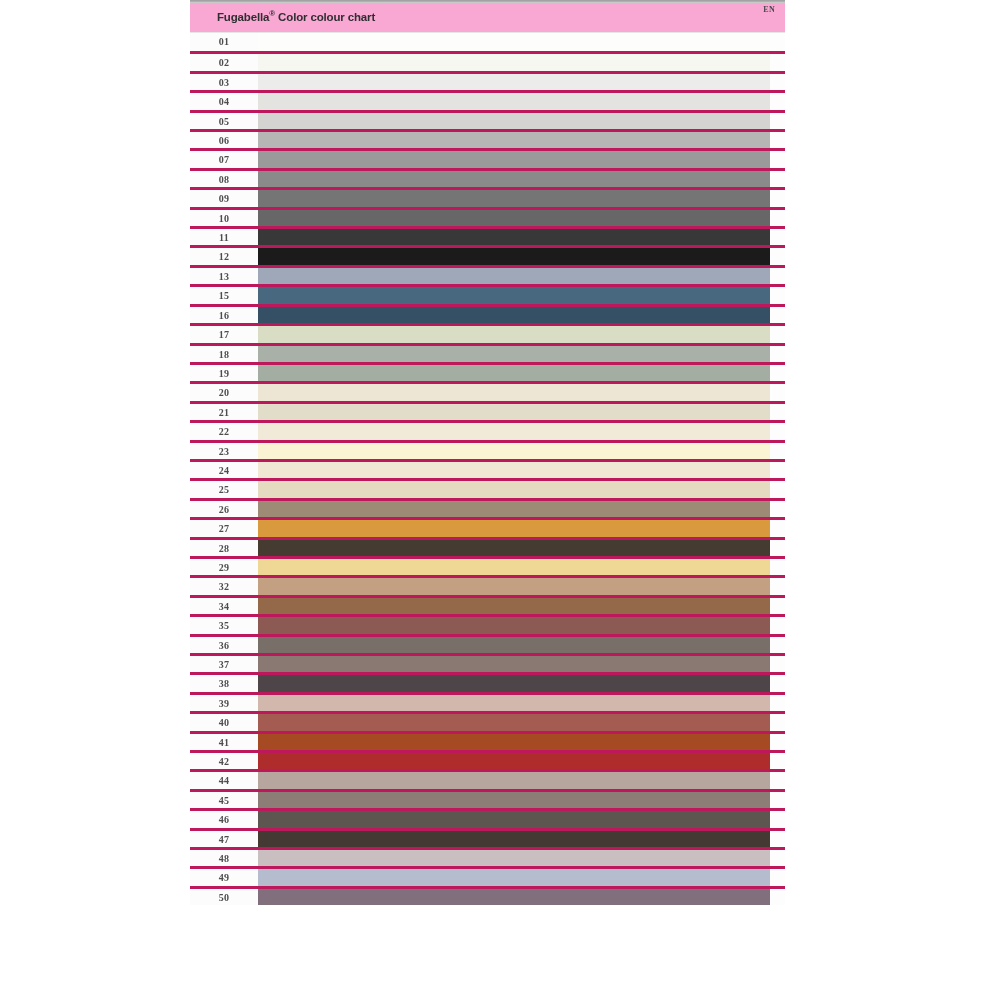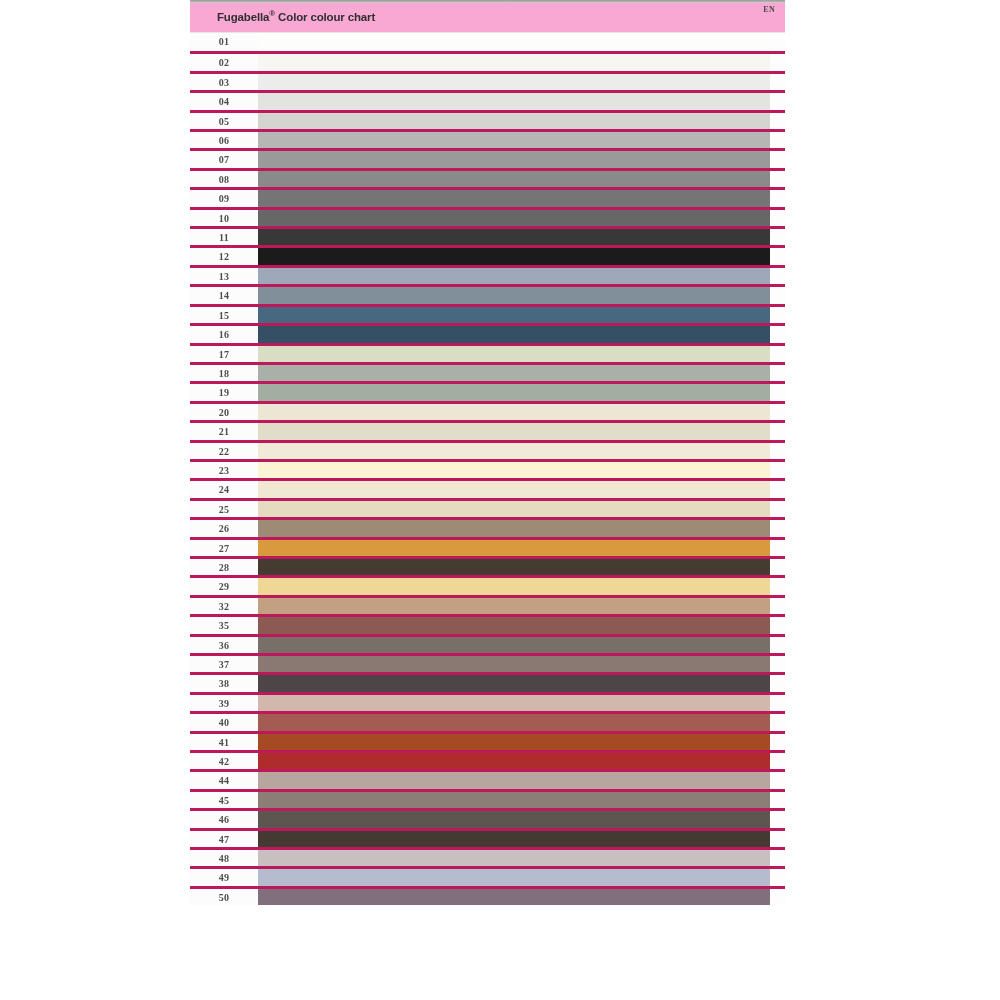--- a/index.html
+++ b/index.html
@@ -169,24 +169,20 @@
       </div>
       <div class="row">
         <div class="code">12</div>
         <div class="swatch" style="background: rgb(27, 27, 27);"></div>
       </div>
       <div class="row">
         <div class="code">13</div>
         <div class="swatch" style="background: rgb(159, 168, 184);"></div>
       </div>
       <div class="row">
-        <div class="code">14</div>
-        <div class="swatch" style="background: rgb(128, 143, 153);"></div>
-      </div>
-      <div class="row">
         <div class="code">15</div>
         <div class="swatch" style="background: rgb(71, 104, 126);"></div>
       </div>
       <div class="row">
         <div class="code">16</div>
         <div class="swatch" style="background: rgb(53, 80, 100);"></div>
       </div>
       <div class="row">
         <div class="code">17</div>
         <div class="swatch" style="background: rgb(217, 221, 195);"></div>
@@ -237,20 +233,24 @@
       </div>
       <div class="row">
         <div class="code">29</div>
         <div class="swatch" style="background: rgb(239, 215, 150);"></div>
       </div>
       <div class="row">
         <div class="code">32</div>
         <div class="swatch" style="background: rgb(196, 160, 131);"></div>
       </div>
       <div class="row">
+        <div class="code">34</div>
+        <div class="swatch" style="background: rgb(148, 105, 74);"></div>
+      </div>
+      <div class="row">
         <div class="code">35</div>
         <div class="swatch" style="background: rgb(140, 90, 82);"></div>
       </div>
       <div class="row">
         <div class="code">36</div>
         <div class="swatch" style="background: rgb(120, 112, 104);"></div>
       </div>
       <div class="row">
         <div class="code">37</div>
         <div class="swatch" style="background: rgb(138, 120, 115);"></div>

